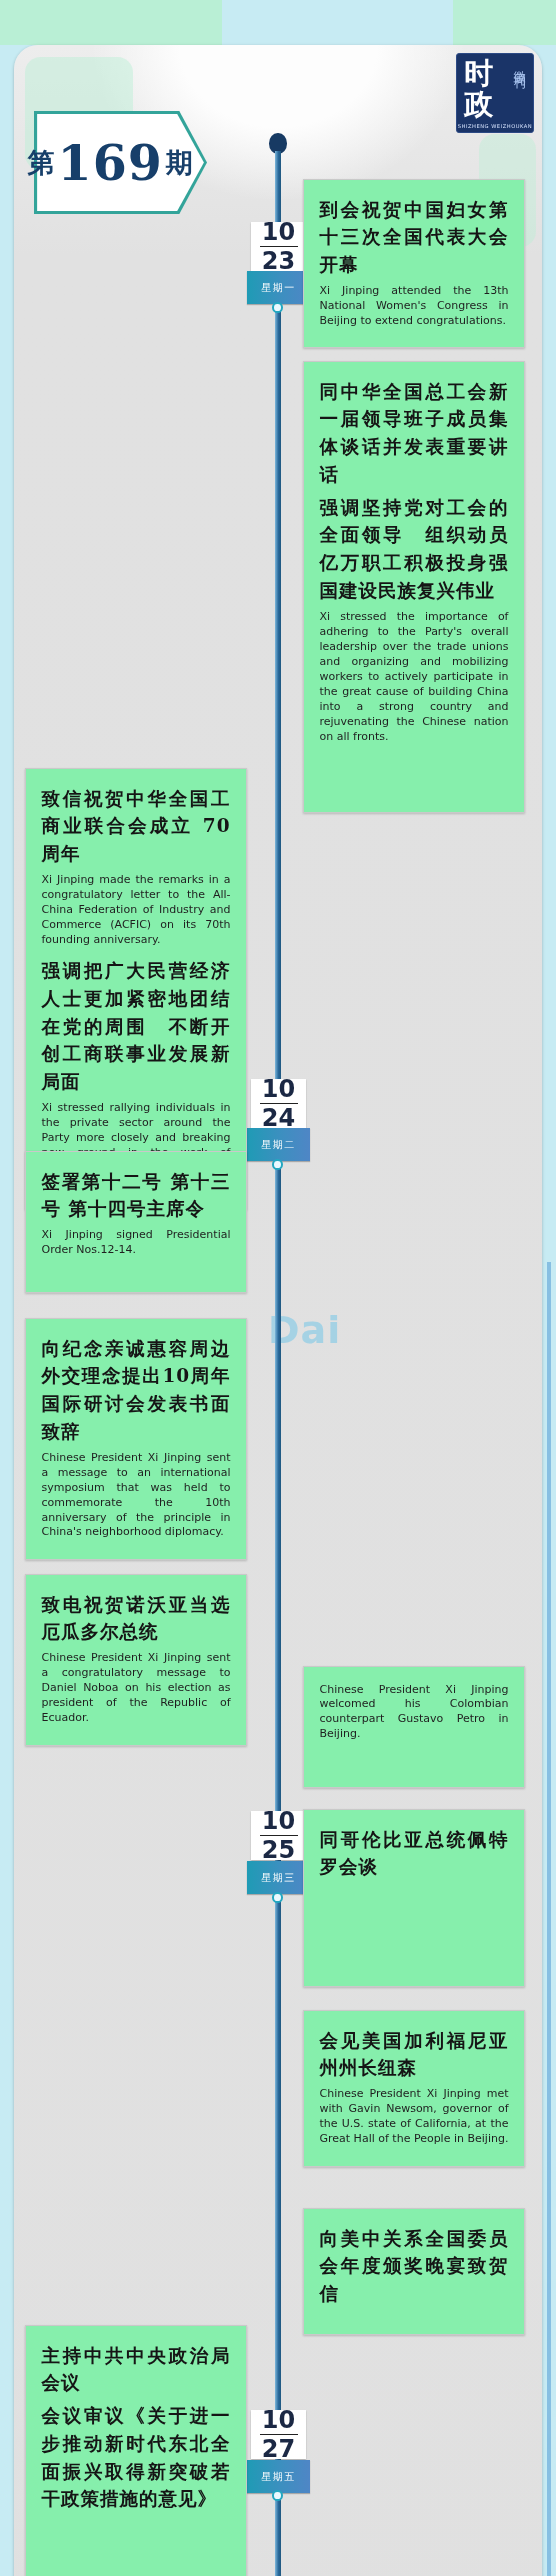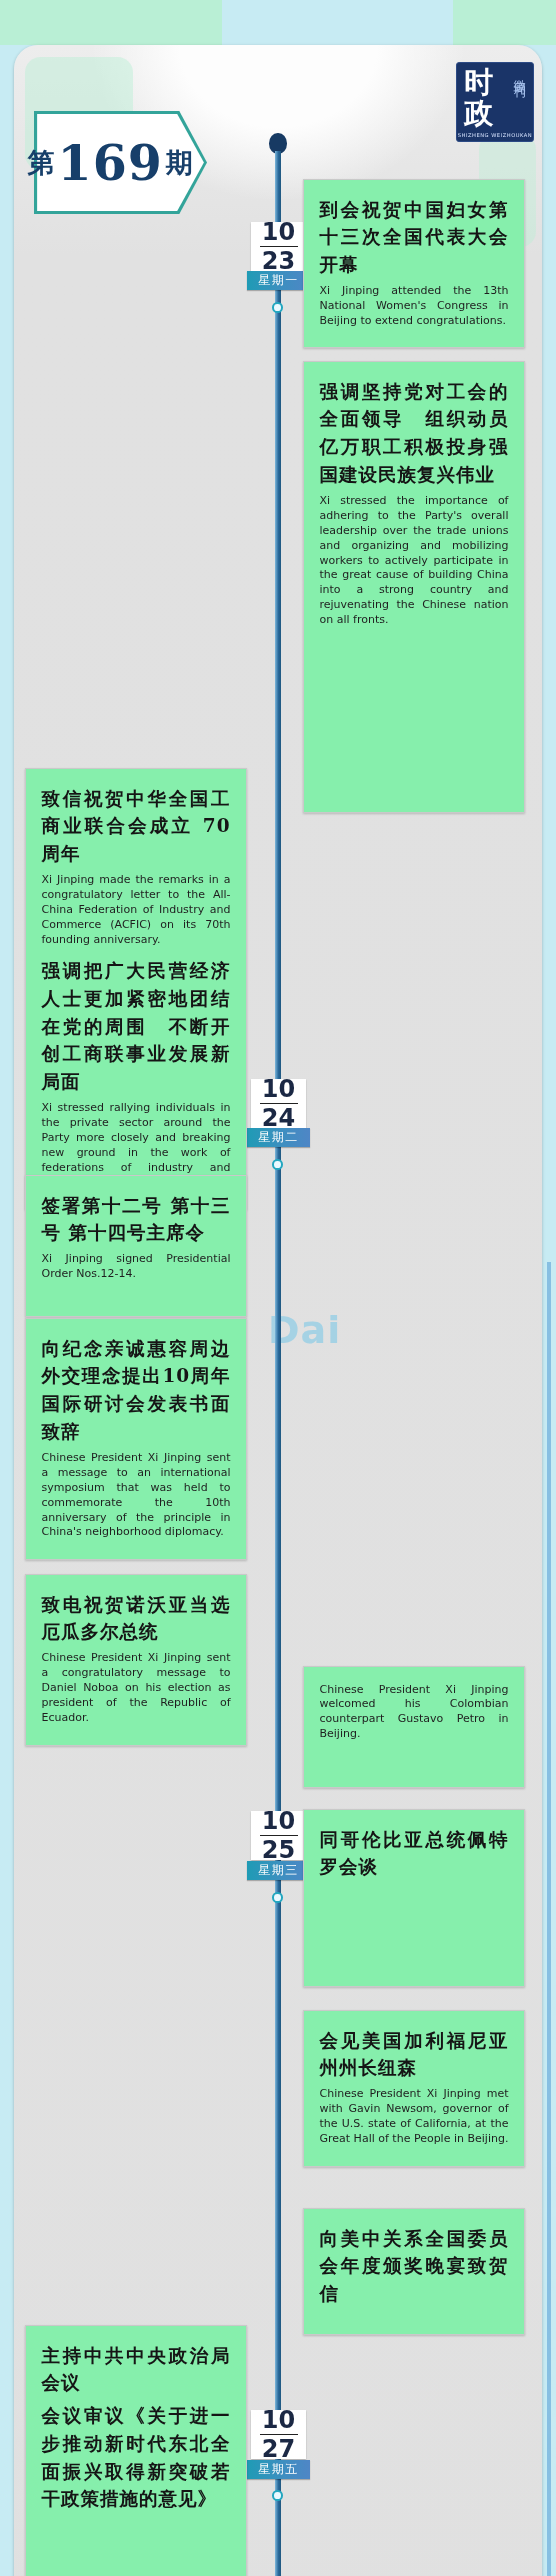--- a/index.html
+++ b/index.html
@@ -29,39 +29,39 @@
   .badge .shape{position:absolute;inset:0;background:#33a49a;
     clip-path:polygon(0 0,84% 0,100% 50%,84% 100%,0 100%)}
   .badge .inner{position:absolute;inset:3.1px;background:#ffffff;
     clip-path:polygon(0 0,84% 0,100% 50%,84% 100%,0 100%)}
   .badge .txt{position:absolute;inset:0;display:flex;align-items:center;justify-content:center;
     padding-right:20.6px;color:#173f6a;font-family:"DejaVu Serif","Liberation Serif",serif;font-weight:bold}
   .badge .txt .small{font-size:27px}
   .badge .txt .big{font-size:49px;letter-spacing:1px;margin:0 3px}
 
   
-  .logo{position:absolute;left:456px;top:62px;width:78px;height:80px;background:#1a3468;
+  .logo{position:absolute;left:456px;top:53px;width:78px;height:80px;background:#1a3468;
     border-radius:3.1px;border:1px solid #2c4a85;box-sizing:border-box}
   .logo .main{position:absolute;left:7.2px;top:4.1px;width:36px;line-height:1.05;font-size:29px;color:#fff;
     font-family:"DejaVu Serif","Liberation Serif",serif;font-weight:bold}
   .logo .sub{position:absolute;right:5.2px;top:7.2px;writing-mode:vertical-rl;font-size:12.4px;color:#a9c4f0;letter-spacing:3.1px}
   .logo .cap{position:absolute;left:0;right:0;bottom:2.6px;text-align:center;font-size:5.2px;color:#d7e4ff;letter-spacing:0.5px}
 
   
   .tl-dot{position:absolute;left:269px;top:133px;width:17.5px;height:20.6px;border-radius:50%;background:#173a63}
   .tl-line{position:absolute;left:275px;top:151px;width:5.7px;height:3015px;
     background:linear-gradient(90deg,#7db8dc 0%,#2a6a9c 55%,#1f577f 100%)}
 
   .date-box{position:absolute;left:251px;width:55px;height:49px;background:#fff;
     box-shadow:0 1px 1.5px rgba(0,0,0,.25);display:flex;flex-direction:column;align-items:center;justify-content:center}
   .date-box .num{font-size:24px;font-weight:bold;color:#1b2844;line-height:1.02;font-family:"DejaVu Sans","Liberation Sans",sans-serif}
   .date-box .divider{width:38px;border-top:1.5px solid #222;margin:1.5px 0}
-  .ribbon{position:absolute;left:247px;width:63px;height:19px;
+  .ribbon{position:absolute;left:247px;width:63px;height:33px;
     background:linear-gradient(90deg,#1f9bb5 0%,#3d8fc0 55%,#4f86c6 100%);
-    color:#fff;font-size:12px;letter-spacing:1.5px;display:flex;align-items:center;justify-content:center;
+    color:#fff;font-size:10px;letter-spacing:1.5px;display:flex;align-items:center;justify-content:center;
     box-shadow:0 1px 1px rgba(0,0,0,.25)}
   .node{position:absolute;left:272px;width:6.7px;height:6.7px;border:2.6px solid #23a7c0;background:#eaf9ff;border-radius:50%}
 
   
   .card{position:absolute;width:222px;background:#86efac;border:1px solid #c9c9c9;box-sizing:border-box;
     padding:15.5px 15.5px 9.3px 15.5px;box-shadow:0 1px 2.1px rgba(0,0,0,.18)}
   .card.left{left:25px}
   .card.right{left:303px}
   .card h2{margin:0 0 5.2px 0;font-family:"DejaVu Serif","Liberation Serif",serif;font-weight:bold;
     font-size:18.5px;line-height:1.5;letter-spacing:1px;color:#151515;text-align:justify}
@@ -133,32 +133,33 @@
 </div>
 <div class="ribbon" style="top:2460px">星期五</div>
 <div class="node" style="top:2490px"></div>
 
 <div class="card right" style="top:179px;min-height:155px">
   <h2>到会祝贺中国妇女第十三次全国代表大会开幕</h2>
   <p>Xi Jinping attended the 13th National Women's Congress in Beijing to extend congratulations.</p>
 </div>
 
 <div class="card right" style="top:361px;min-height:452px">
+  <h2>同中华全国总工会新一届领导班子成员集体谈话并发表重要讲话</h2>
   <h2>强调坚持党对工会的全面领导　组织动员亿万职工积极投身强国建设民族复兴伟业</h2>
   <p>Xi stressed the importance of adhering to the Party's overall leadership over the trade unions and organizing and mobilizing workers to actively participate in the great cause of building China into a strong country and rejuvenating the Chinese nation on all fronts.</p>
 </div>
 
 <div class="card left" style="top:768px;min-height:359px">
   <h2>致信祝贺中华全国工商业联合会成立 70 周年</h2>
   <p>Xi Jinping made the remarks in a congratulatory letter to the All-China Federation of Industry and Commerce (ACFIC) on its 70th founding anniversary.</p>
   <h2>强调把广大民营经济人士更加紧密地团结在党的周围　不断开创工商联事业发展新局面</h2>
   <p>Xi stressed rallying individuals in the private sector around the Party more closely and breaking new ground in the work of federations of industry and commerce.</p>
 </div>
 
-<div class="card left" style="top:1175px;min-height:142px">
+<div class="card left" style="top:1151px;min-height:142px">
   <h2>签署第十二号 第十三号 第十四号主席令</h2>
   <p>Xi Jinping signed Presidential Order Nos.12-14.</p>
 </div>
 
 <div class="card left" style="top:1318px;min-height:180px">
   <h2>向纪念亲诚惠容周边外交理念提出10周年国际研讨会发表书面致辞</h2>
   <p>Chinese President Xi Jinping sent a message to an international symposium that was held to commemorate the 10th anniversary of the principle in China's neighborhood diplomacy.</p>
 </div>
 
 <div class="card left" style="top:1574px;min-height:140px">

